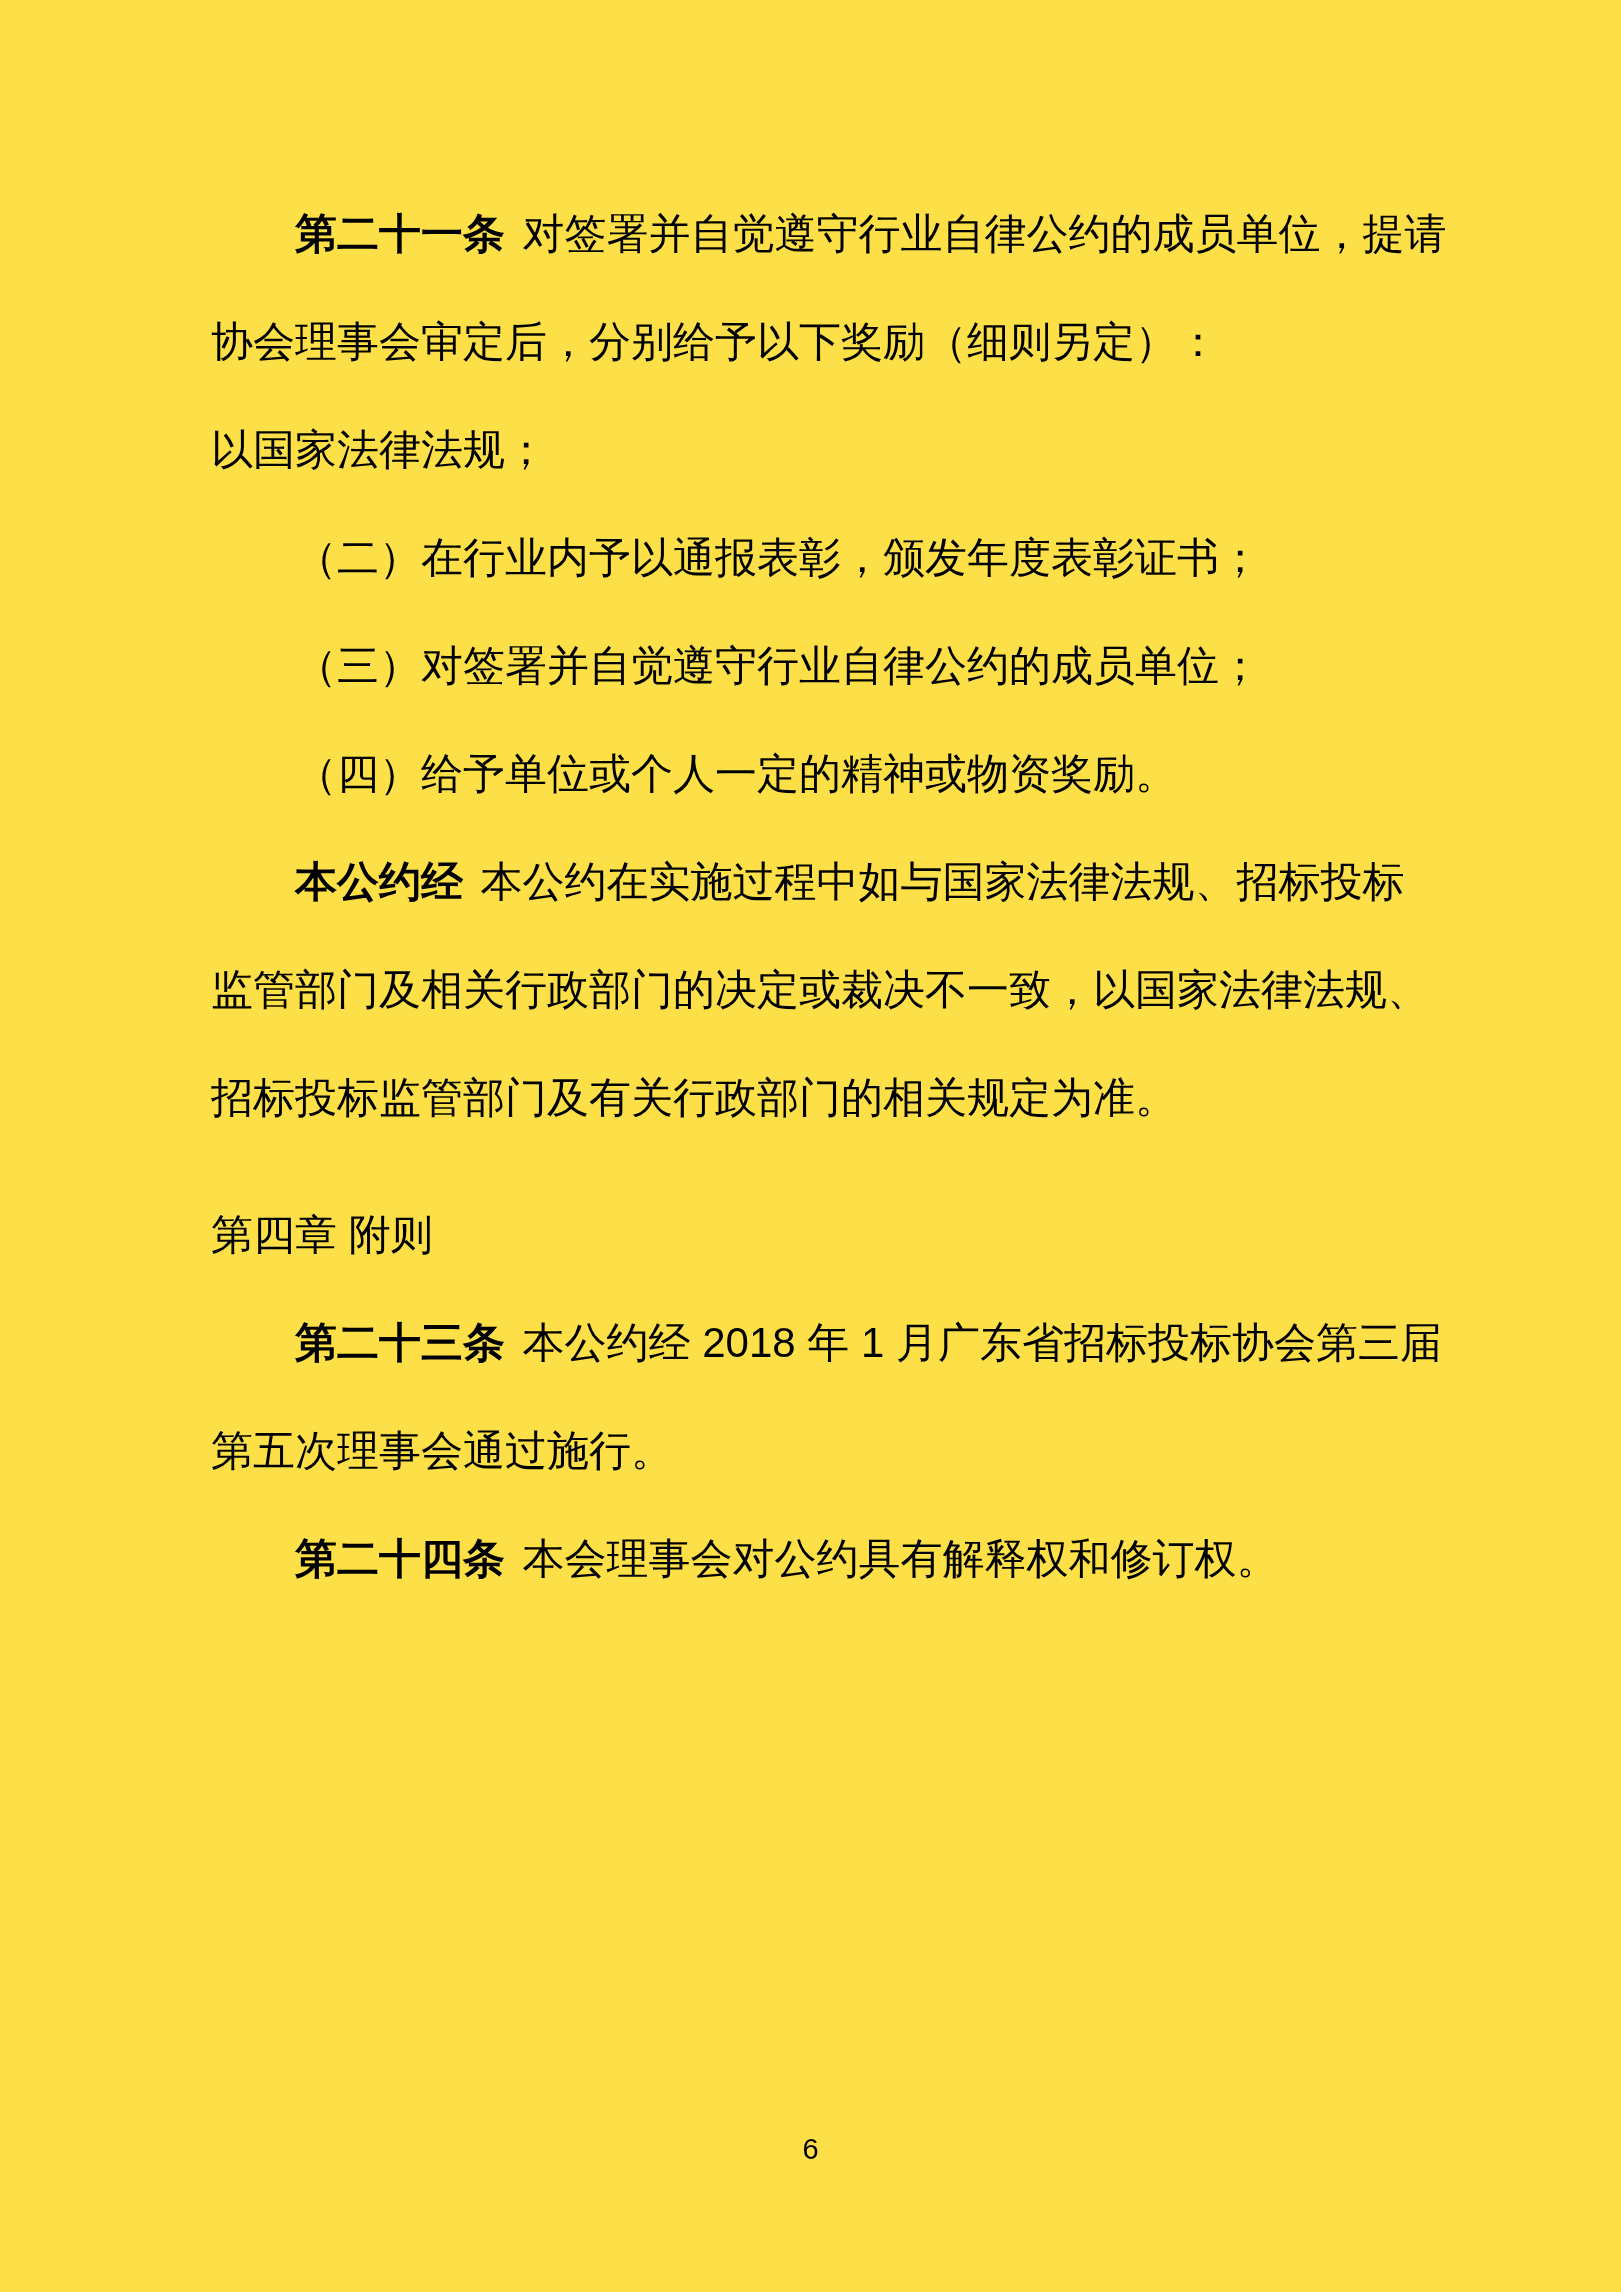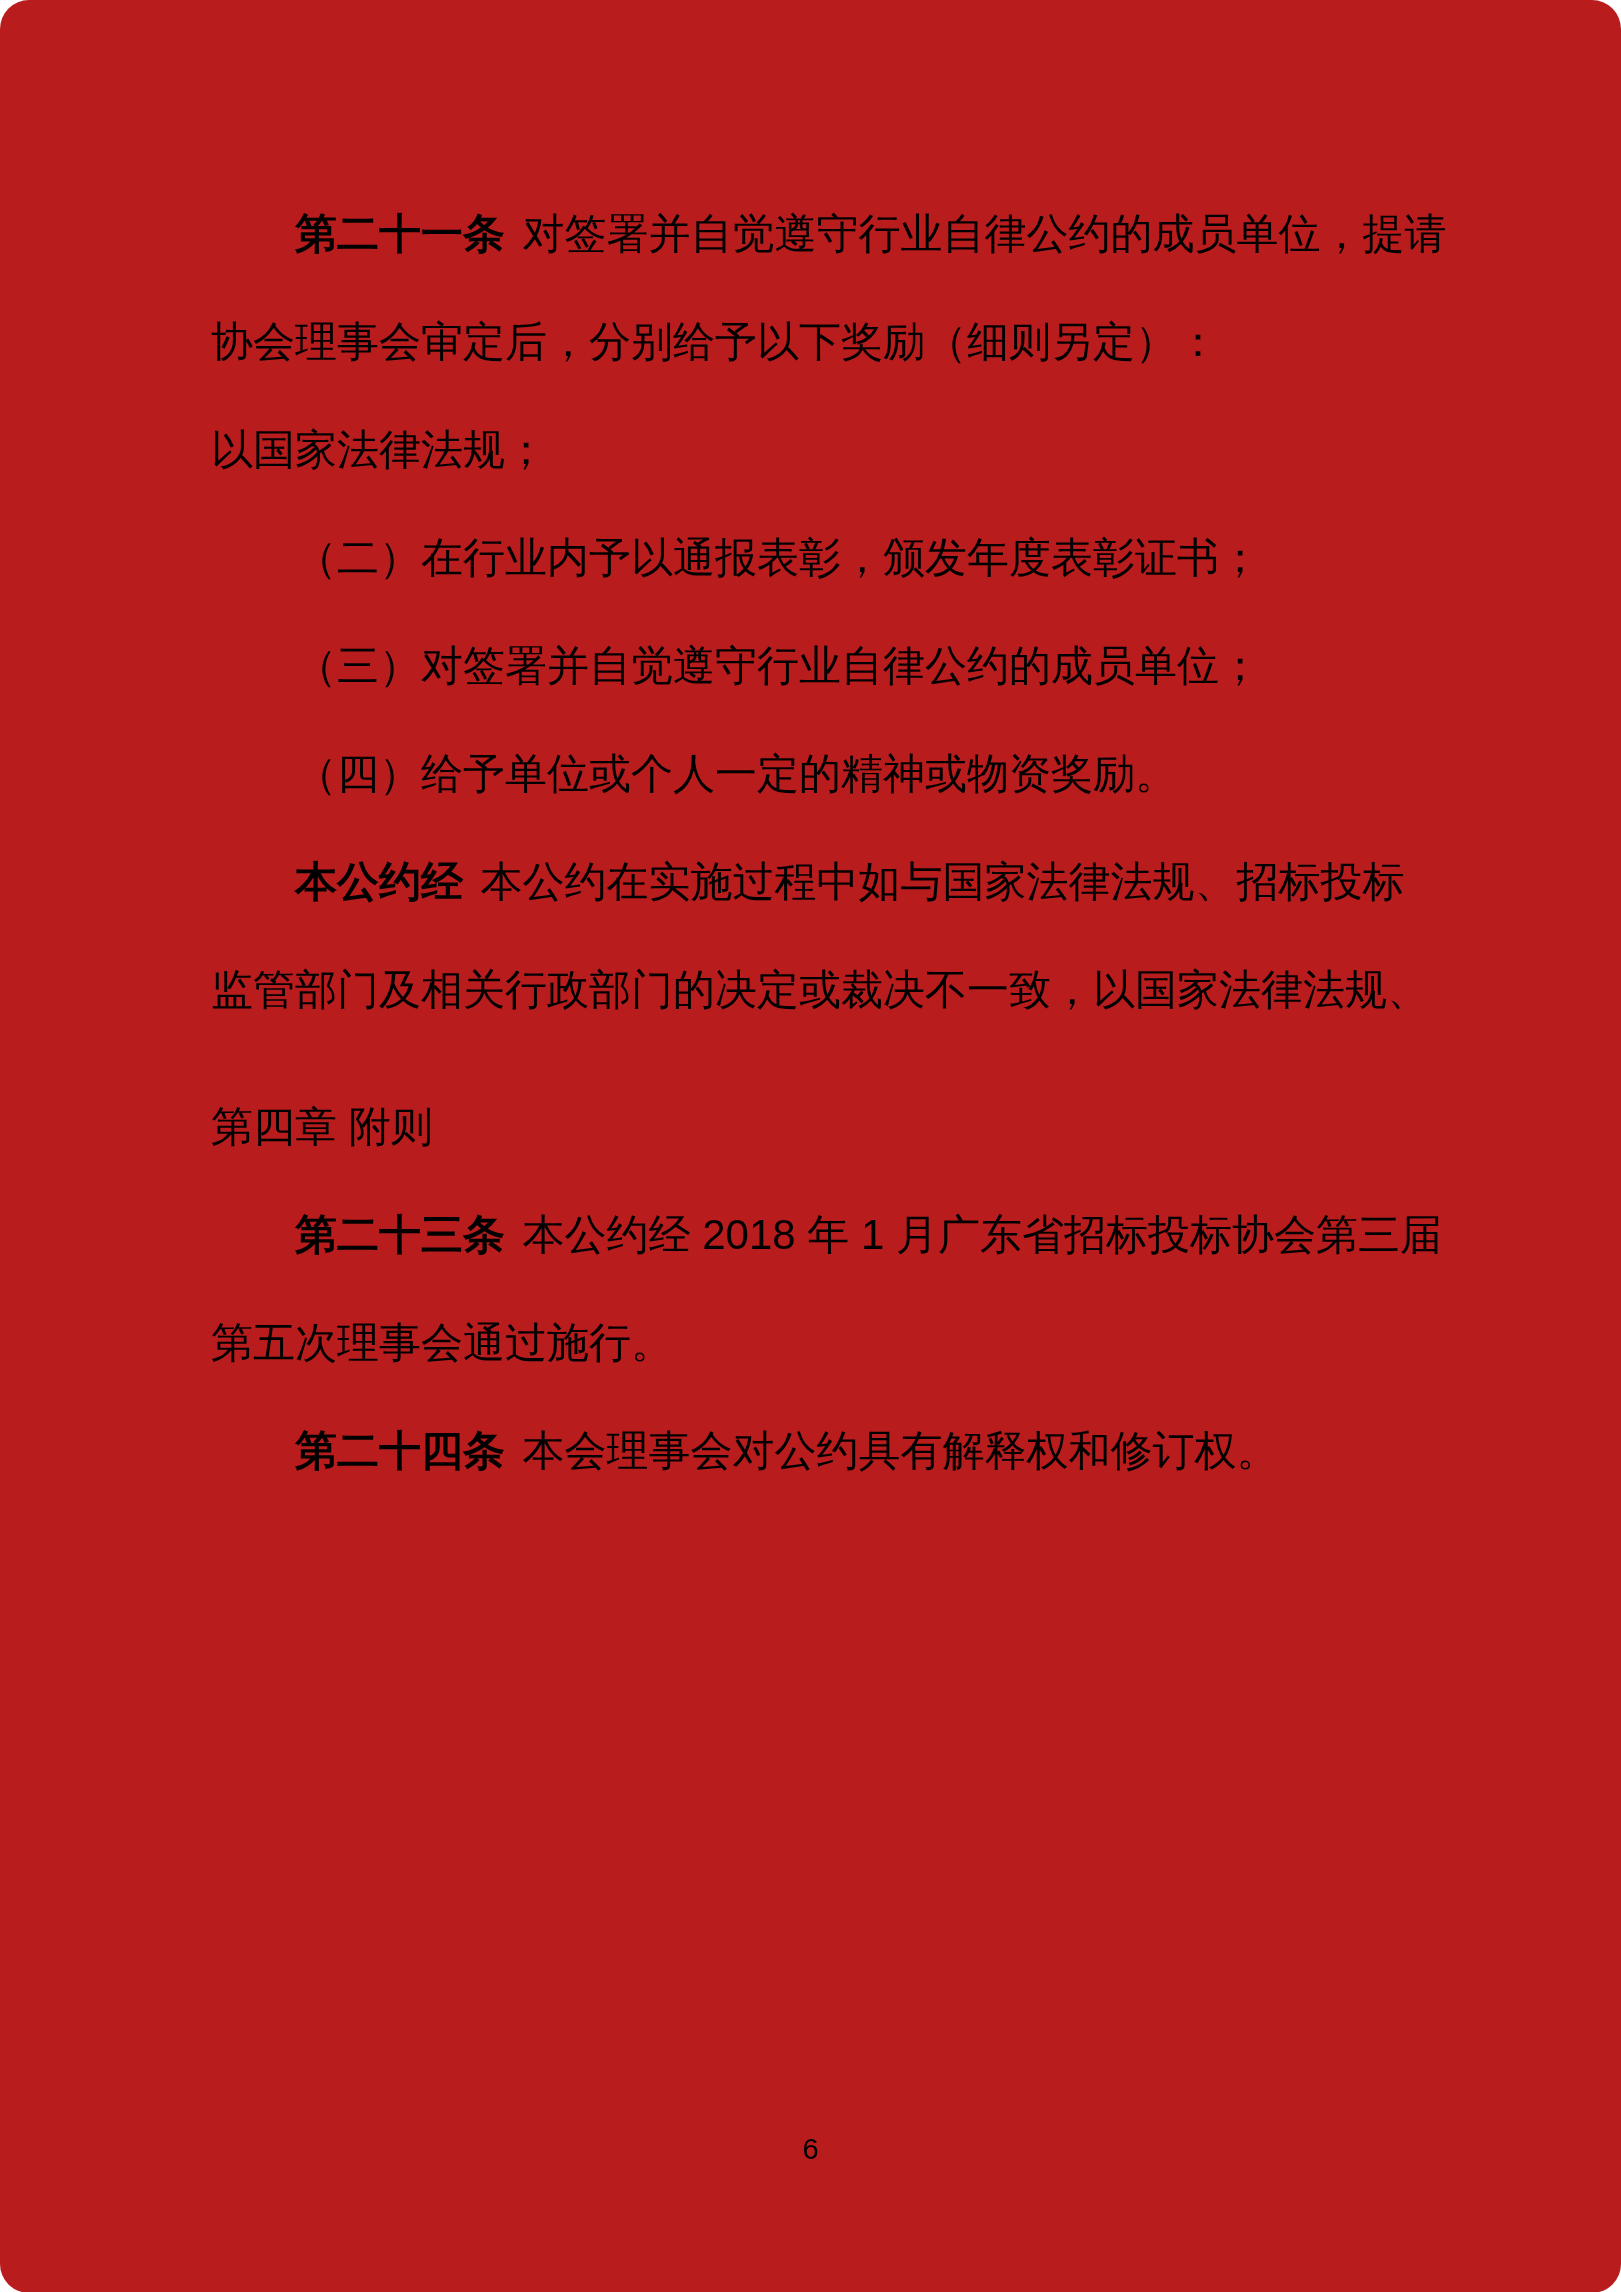--- a/index.html
+++ b/index.html
@@ -4,25 +4,24 @@
 <style>
   html, body {
     margin: 0;
     padding: 0;
     background: #ffffff;
   }
   .page {
     position: relative;
     width: 1621px;
     height: 2293px;
-    background: #b91c1c;
+    background: #fde047;
     color: #000000;
     font-family: "Liberation Sans", "DejaVu Sans", sans-serif;
     overflow: hidden;
-    border-radius: 29px;
   }
   .content {
     position: absolute;
     top: 180px;
     left: 211px;
     width: 1200px;
   }
   .doc-line {
     height: 108px;
     line-height: 108px;
@@ -63,20 +62,21 @@
 <div class="page">
   <div class="content">
       <div class="doc-line indent"><span class="article-num">第二十一条</span><span class="line-text">对签署并自觉遵守行业自律公约的成员单位，提请</span></div>
       <div class="doc-line"><span class="line-text">协会理事会审定后，分别给予以下奖励（细则另定）：</span></div>
       <div class="doc-line"><span class="line-text">以国家法律法规；</span></div>
       <div class="doc-line indent"><span class="line-text">（二）在行业内予以通报表彰，颁发年度表彰证书；</span></div>
       <div class="doc-line indent"><span class="line-text">（三）对签署并自觉遵守行业自律公约的成员单位；</span></div>
       <div class="doc-line indent"><span class="line-text">（四）给予单位或个人一定的精神或物资奖励。</span></div>
       <div class="doc-line indent"><span class="article-num">本公约经</span><span class="line-text">本公约在实施过程中如与国家法律法规、招标投标</span></div>
       <div class="doc-line"><span class="line-text">监管部门及相关行政部门的决定或裁决不一致，以国家法律法规、</span></div>
+      <div class="doc-line"><span class="line-text">招标投标监管部门及有关行政部门的相关规定为准。</span></div>
       <div class="doc-line heading"><span class="line-text">第四章 附则</span></div>
       <div class="doc-line indent"><span class="article-num">第二十三条</span><span class="line-text">本公约经 2018 年 1 月广东省招标投标协会第三届</span></div>
       <div class="doc-line"><span class="line-text">第五次理事会通过施行。</span></div>
       <div class="doc-line indent"><span class="article-num">第二十四条</span><span class="line-text">本会理事会对公约具有解释权和修订权。</span></div>
     </div>
   <div class="page-footer">6</div>
 </div>
 
 
 </body></html>

